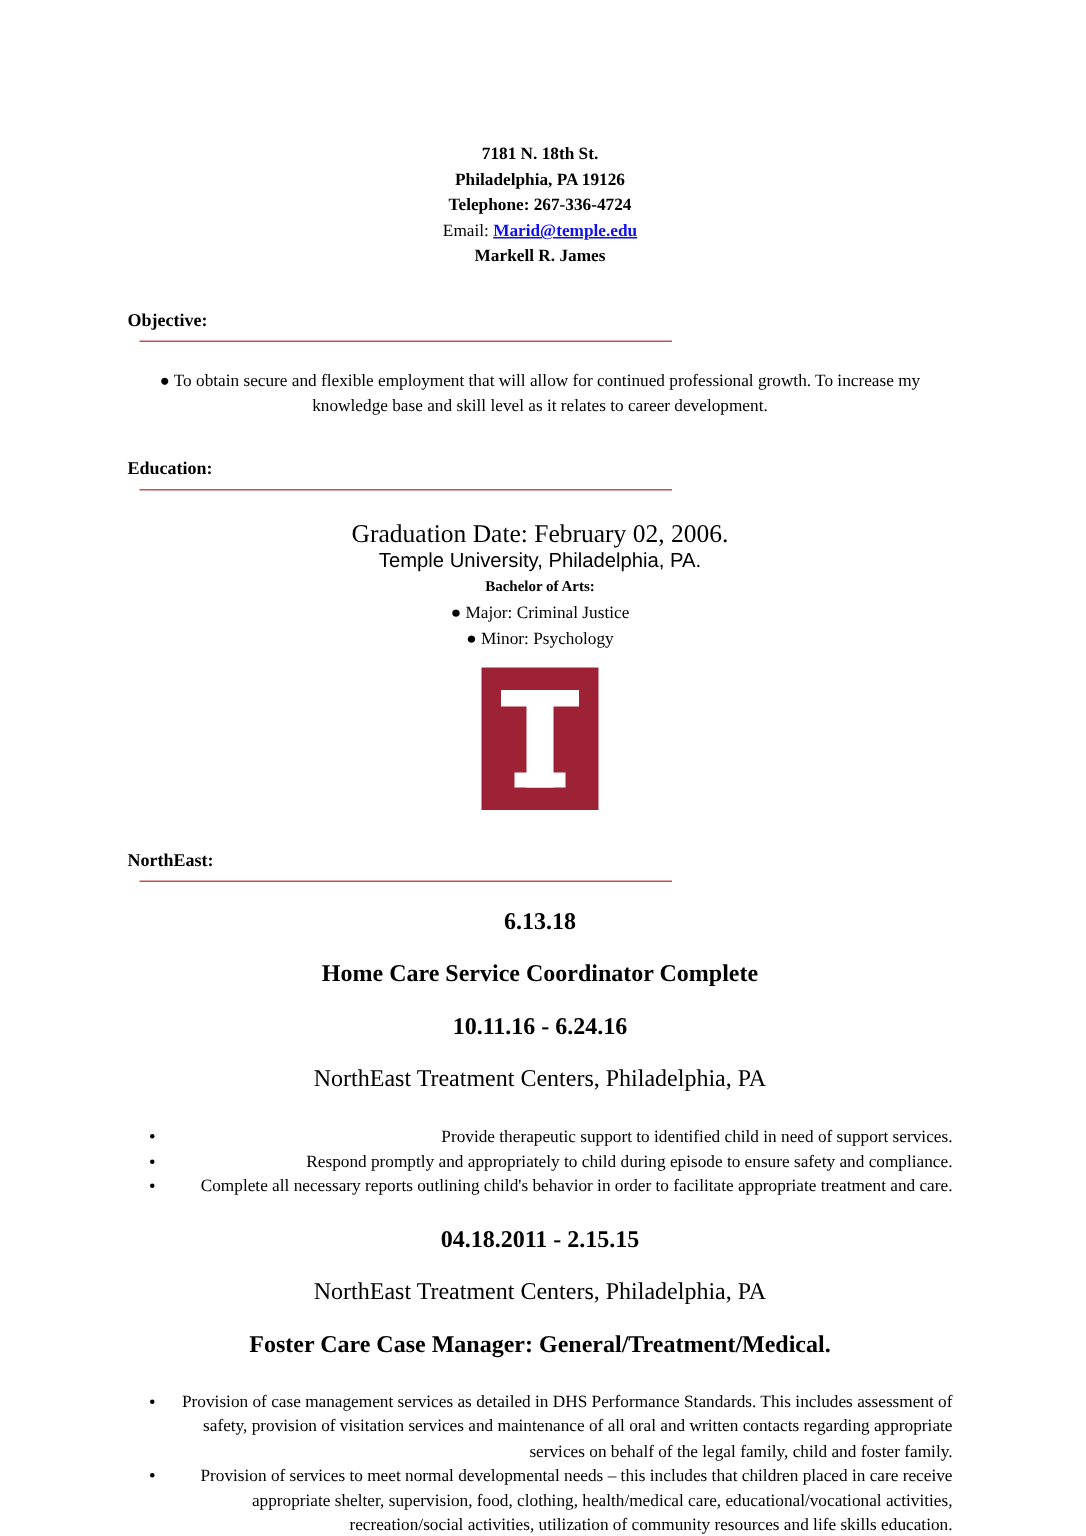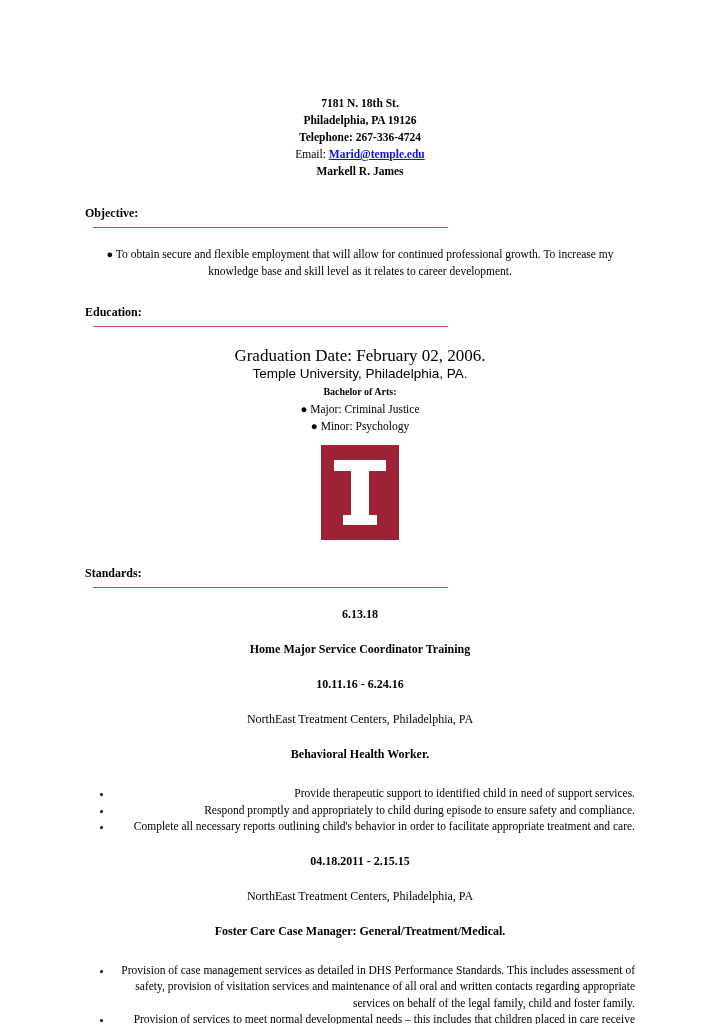--- a/index.html
+++ b/index.html
@@ -120,21 +120,21 @@
     height: 65px;
   }
   .temple-logo .t-foot {
     left: 22px;
     top: 70px;
     width: 34px;
     height: 10px;
   }
   .exp-center {
     text-align: center;
-    font-size: 12px;
+    font-size: 16px;
     line-height: 17px;
   }
   .exp-date {
     font-weight: bold;
     margin-top: 18px;
   }
   .exp-title {
     font-weight: bold;
     margin-top: 18px;
   }
@@ -193,32 +193,31 @@
     <div class="edu-minor">● <span>Minor: </span><b>Psychology</b></div>
     <div class="logo-wrap">
       <div class="temple-logo">
         <div class="tbar t-top"></div>
         <div class="tbar t-stem"></div>
         <div class="tbar t-foot"></div>
       </div>
     </div>
   </div>
 
-  <div class="section-heading">Standards:</div>
+  <div class="section-heading">NorthEast:</div>
   <hr class="rule indent">
 
   <div class="exp-center">
     <div class="exp-date">6.13.18</div>
-    <div class="exp-title">Home Major Service Coordinator Training</div>
+    <div class="exp-title">Home Care Service Coordinator Complete</div>
   </div>
 
   <div class="exp-center">
     <div class="exp-date">10.11.16 - 6.24.16</div>
     <div class="exp-org">NorthEast Treatment Centers, Philadelphia, PA</div>
-    <div class="exp-role">Behavioral Health Worker.</div>
   </div>
 
   <ul class="bullets">
     <li>Provide therapeutic support to identified child in need of support services.</li>
     <li>Respond promptly and appropriately to child during episode to ensure safety and compliance.</li>
     <li>Complete all necessary reports outlining child's behavior in order to facilitate appropriate treatment and care.</li>
   </ul>
 
   <div class="exp-center">
     <div class="exp-date">04.18.2011 - 2.15.15</div>

